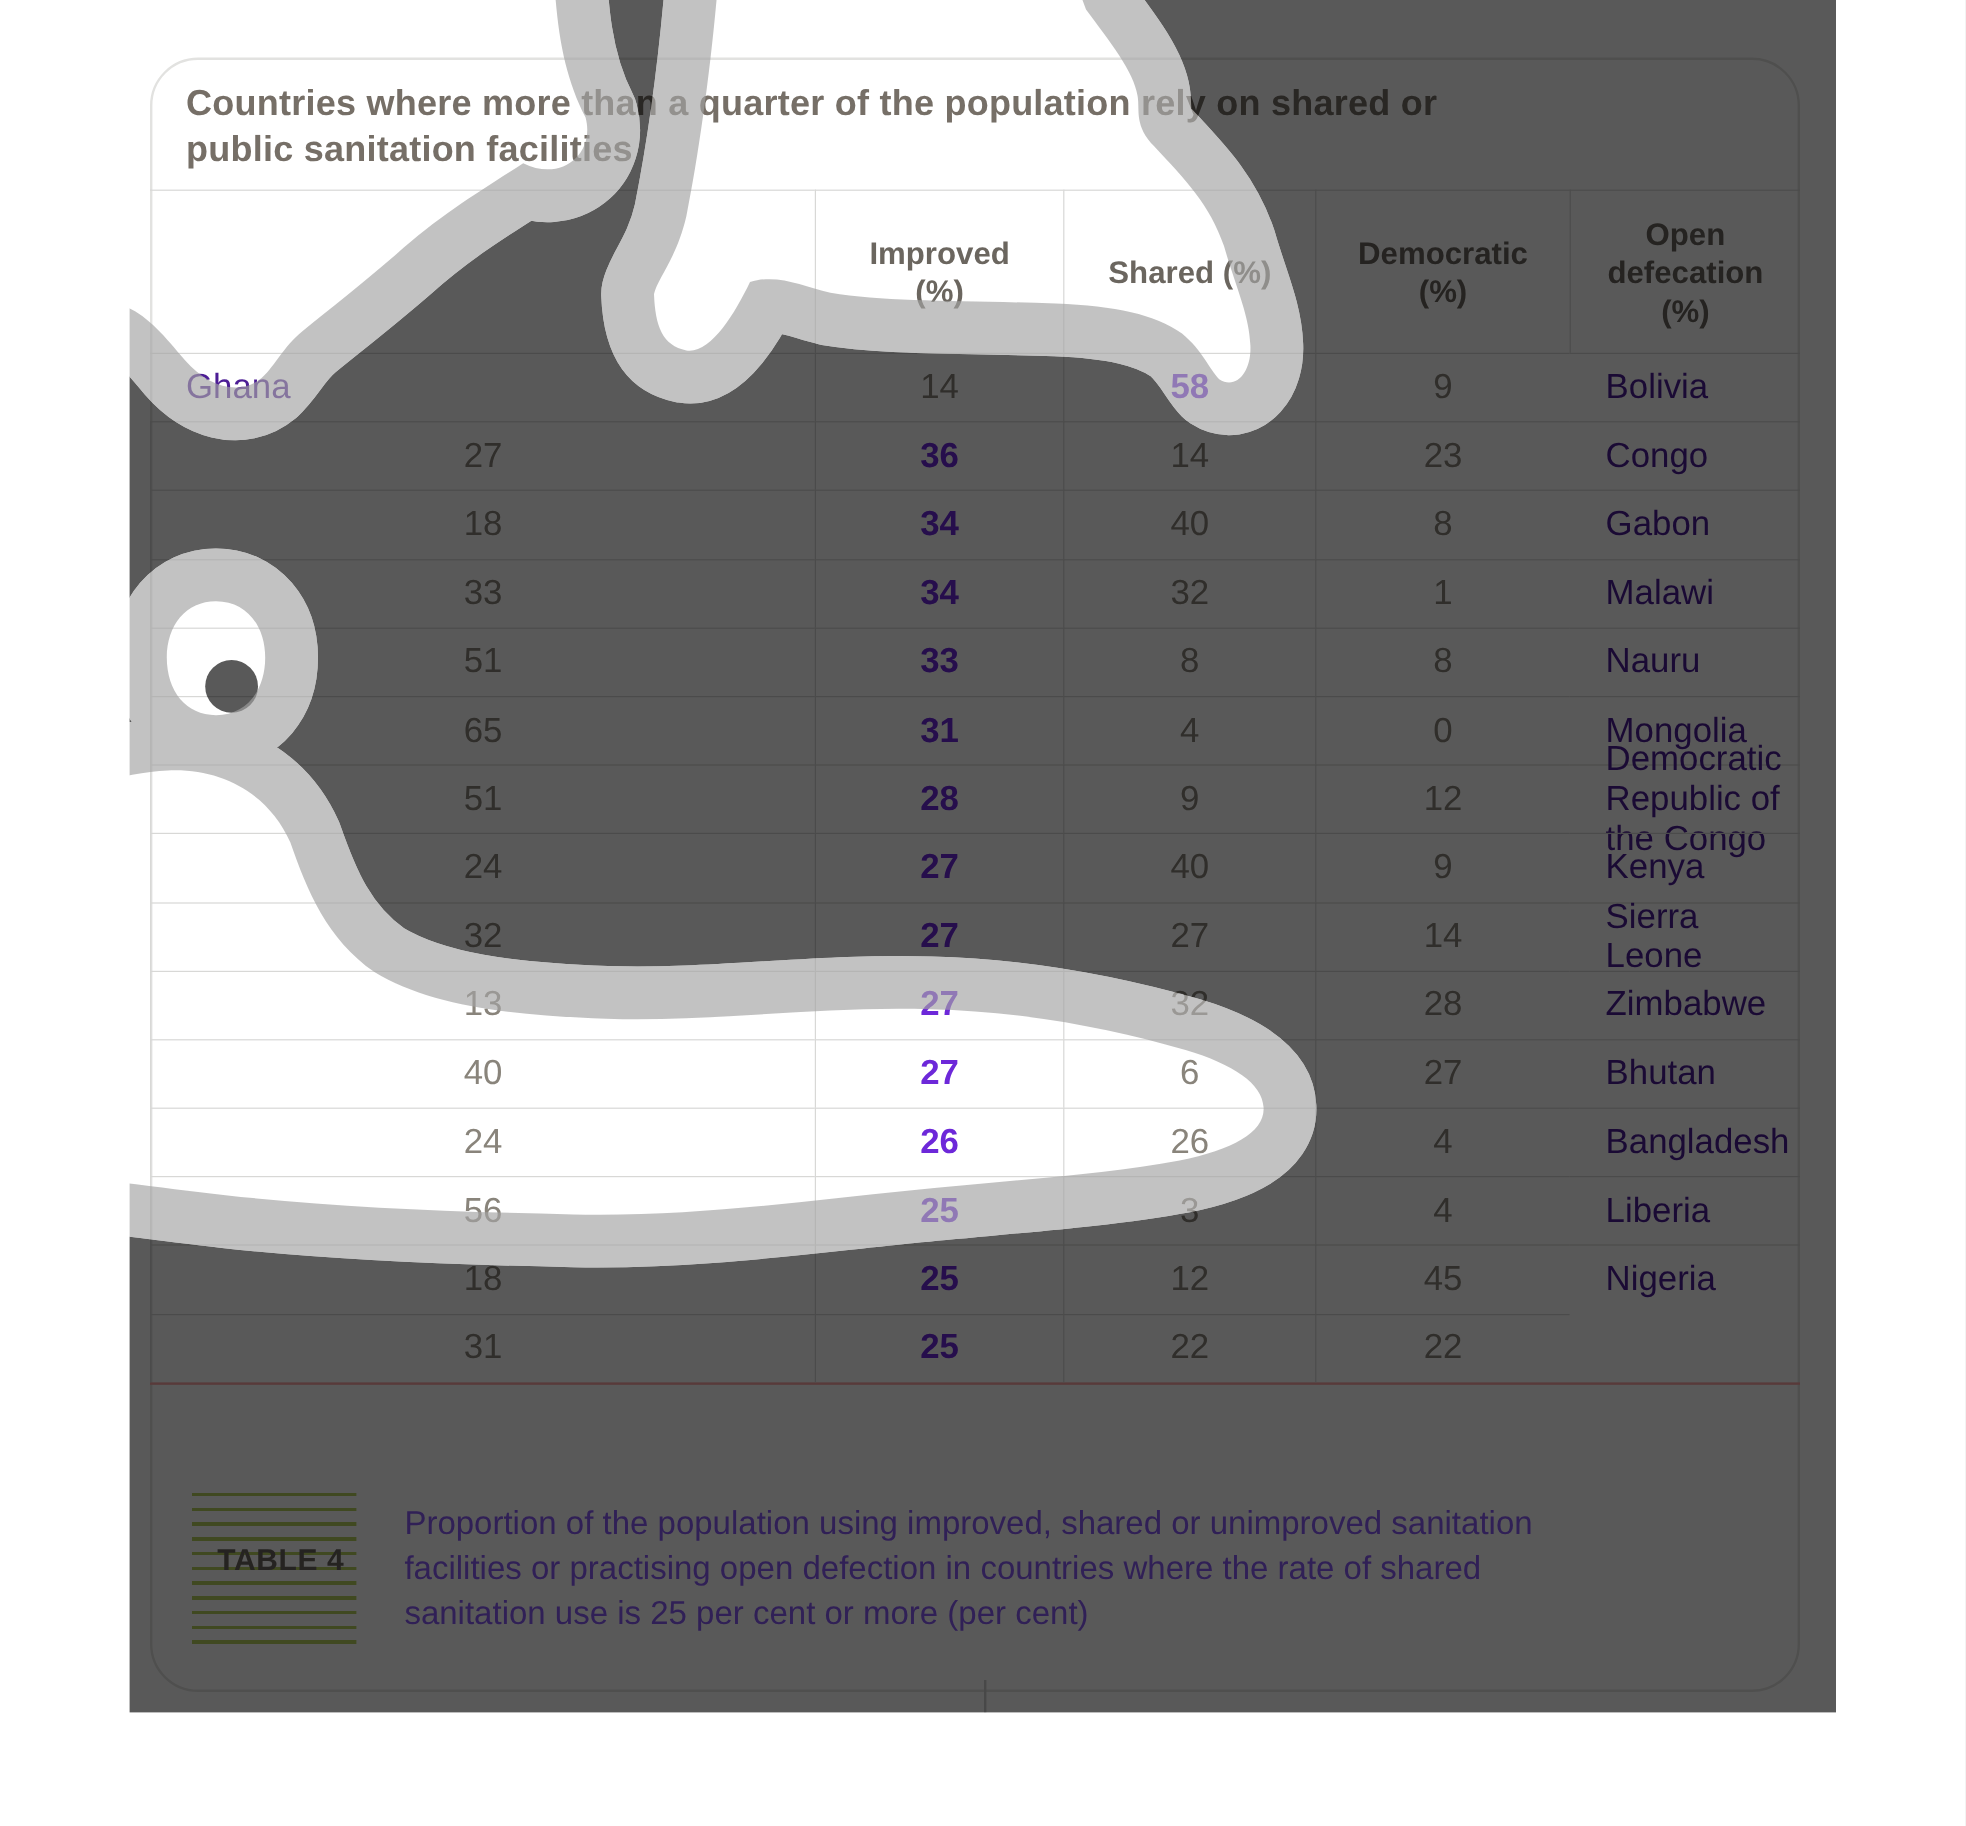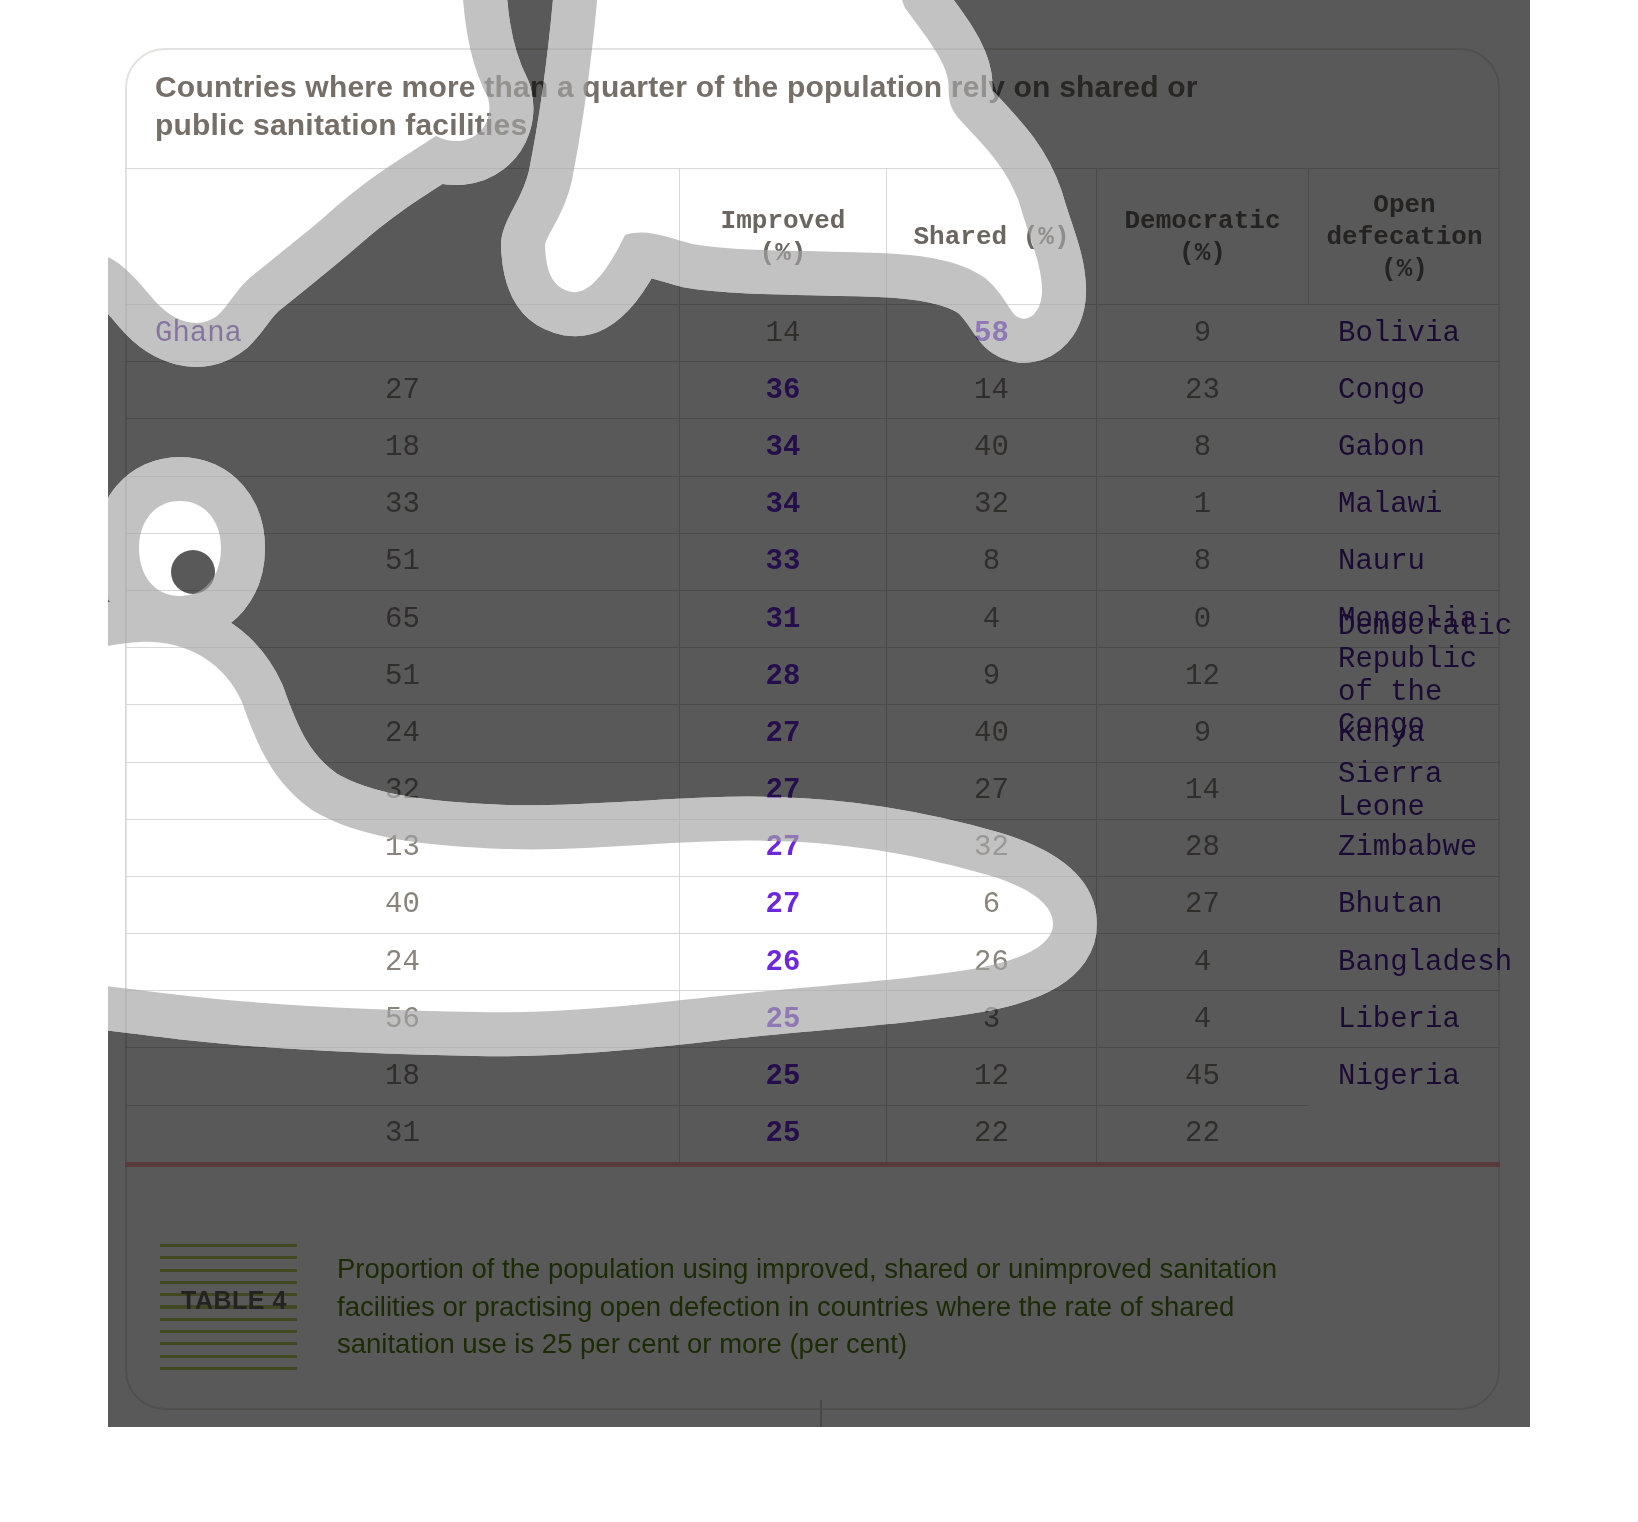--- a/index.html
+++ b/index.html
@@ -14,28 +14,27 @@
     background:#ffffff; border:2px solid #e2e2e0; border-radius:40px;
     box-sizing:border-box;
   }
   .title{
     position:absolute; left:155px; top:68px; width:1100px;
     font-size:30px; font-weight:bold; color:#766f67; line-height:38px;
     letter-spacing:0.2px;
   }
   
   .tbl{
-    position:absolute; left:125px; top:168px; width:1375px;
+    position:absolute; left:125px; top:158px; width:1375px;
     display:grid;
     grid-template-columns:554px 207px 210px 212px 192px;
     grid-template-rows:136px;
     grid-auto-rows:57.2px;
-    border-bottom:5px solid #fca5a5;
+    border-bottom:2px solid #fca5a5;
     box-sizing:border-box;
-    font-family:Liberation Mono, monospace;
   }
   .cell{
     display:flex; align-items:center;
     border-top:1px solid #d8d8d6;
     box-sizing:border-box;
     color:#89847b; font-size:29px;
   }
   .cell.bl{ border-left:1px solid #d8d8d6; }
   .hcell{
     justify-content:center; text-align:center;
@@ -50,21 +49,21 @@
     position:absolute; left:160px; top:1244px; width:137px; height:126px;
     background:repeating-linear-gradient(to bottom,
       #b8d25f 0px, #b8d25f 3px, transparent 3px, transparent 12.3px);
   }
   .cap-icon-label{
     position:absolute; left:11px; right:0; top:42px; text-align:center;
     font-size:25px; font-weight:bold; color:#6b665f; letter-spacing:0.5px;
   }
   .cap-text{
     position:absolute; left:337px; top:1250px; width:1130px;
-    font-size:27.5px; line-height:37.5px; color:#4d7c0f;
+    font-size:27.5px; line-height:37.5px; color:#8b5cf6;
   }
   .gutter-line{
     position:absolute; left:820px; top:1400px; width:2px; height:27px;
     background:#cecece;
   }
   
   #mask-overlay{
     position:absolute; left:0; top:0; width:1638px; height:1522px;
     pointer-events:none; z-index:10;
   }

